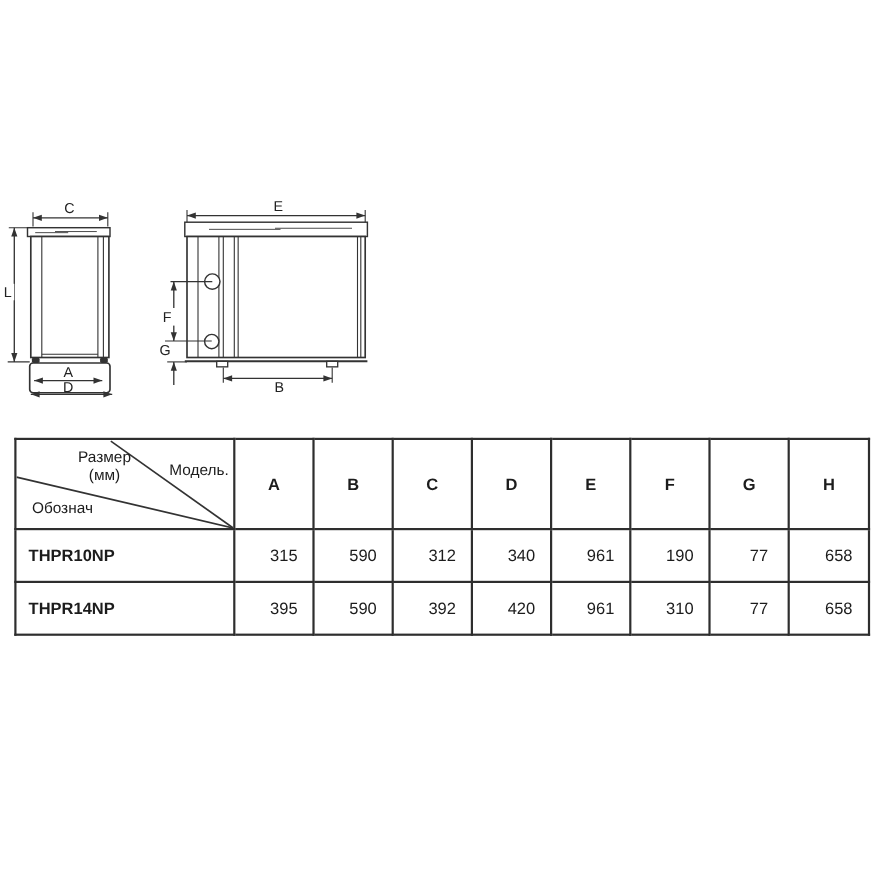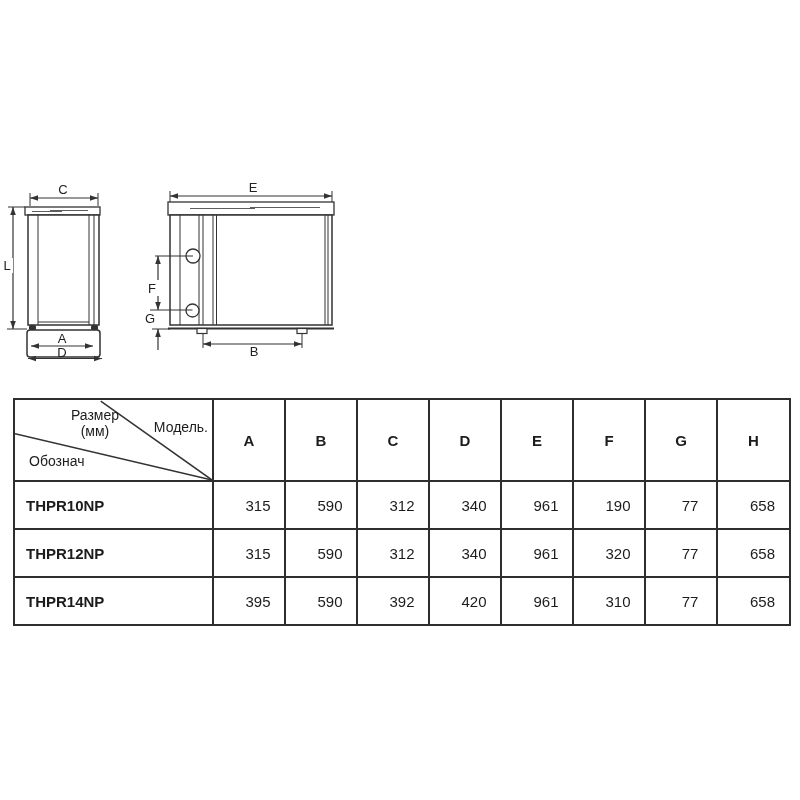--- a/index.html
+++ b/index.html
@@ -166,31 +166,20 @@
       <td class="val">315</td>
       <td class="val">590</td>
       <td class="val">312</td>
       <td class="val">340</td>
       <td class="val">961</td>
       <td class="val">190</td>
       <td class="val">77</td>
       <td class="val">658</td>
     </tr>
     <tr class="datarow">
-      <td class="model">THPR12NP</td>
-      <td class="val">315</td>
-      <td class="val">590</td>
-      <td class="val">312</td>
-      <td class="val">340</td>
-      <td class="val">961</td>
-      <td class="val">320</td>
-      <td class="val">77</td>
-      <td class="val">658</td>
-    </tr>
-    <tr class="datarow">
       <td class="model">THPR14NP</td>
       <td class="val">395</td>
       <td class="val">590</td>
       <td class="val">392</td>
       <td class="val">420</td>
       <td class="val">961</td>
       <td class="val">310</td>
       <td class="val">77</td>
       <td class="val">658</td>
     </tr>

